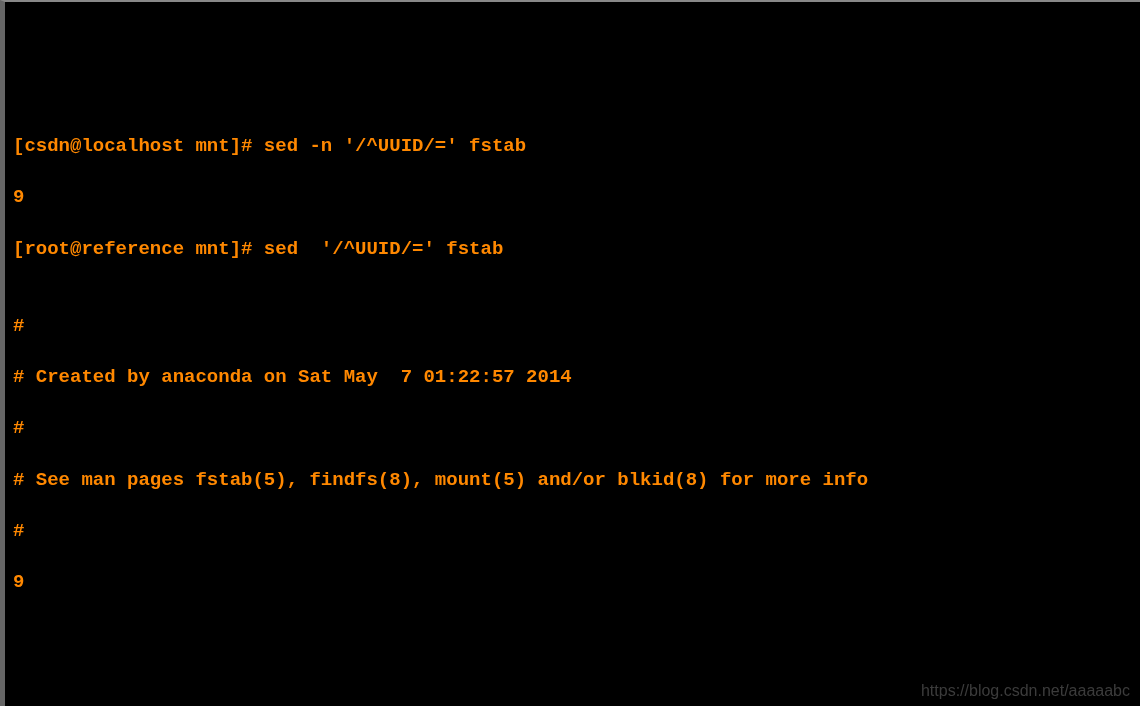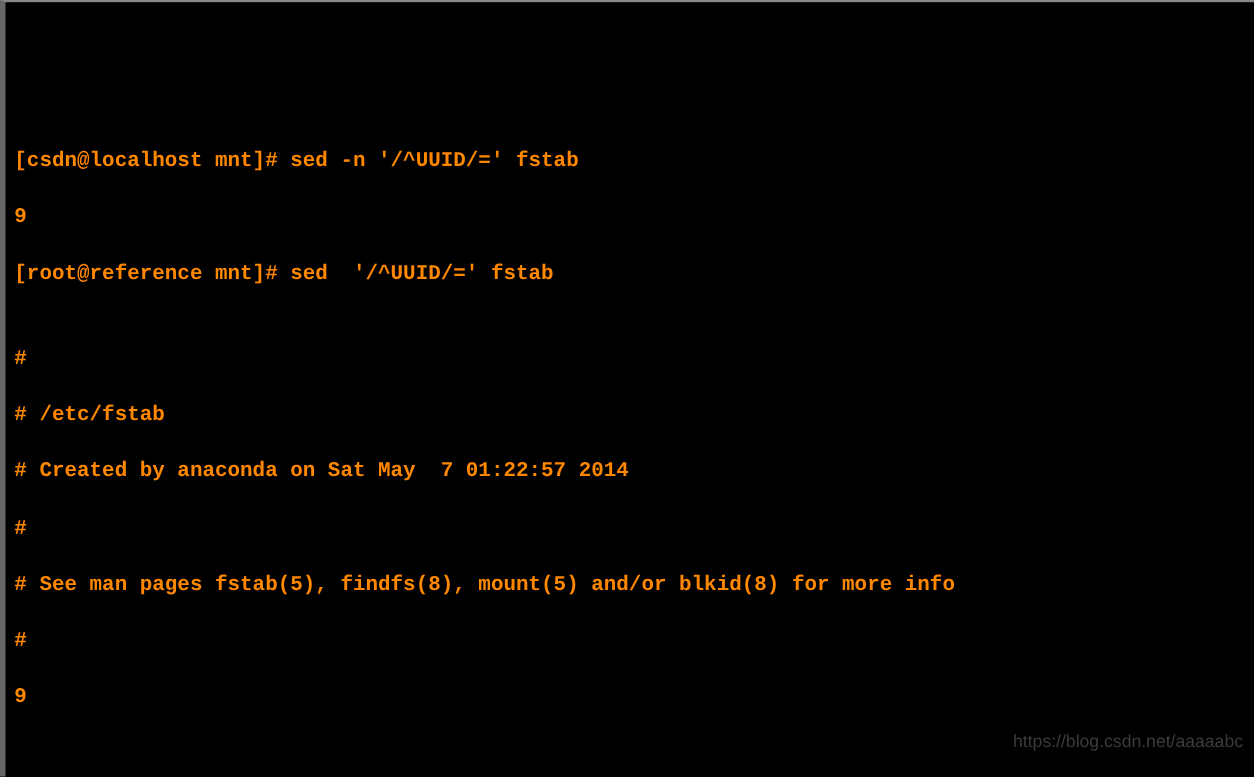--- a/index.html
+++ b/index.html
@@ -21,41 +21,40 @@
       height: 706px;
       border-left: 5px solid #666;
       border-top: 2px solid #888;
       position: relative;
     }
     .line {
       display: block;
     }
     .watermark {
       position: absolute;
-      bottom: 20px;
+      bottom: 4px;
       right: 10px;
       color: #555555;
       font-weight: normal;
       font-size: 16px;
       font-family: sans-serif;
       opacity: 0.7;
     }
   </style>
 </head>
 <body>
 
 
 
 <div>
 <span class="line">[csdn@localhost mnt]# sed -n '/^UUID/=' fstab</span>
 <span class="line">9</span>
 <span class="line">[root@reference mnt]# sed  '/^UUID/=' fstab</span>
 <span class="line"></span>
 <span class="line">#</span>
-<span class="line"># /etc/fstab</span>
 <span class="line"># Created by anaconda on Sat May  7 01:22:57 2014</span>
 <span class="line">#</span>
 <span class="line"># See man pages fstab(5), findfs(8), mount(5) and/or blkid(8) for more info</span>
 <span class="line">#</span>
 <span class="line">9</span>
 
 
 
 
 

